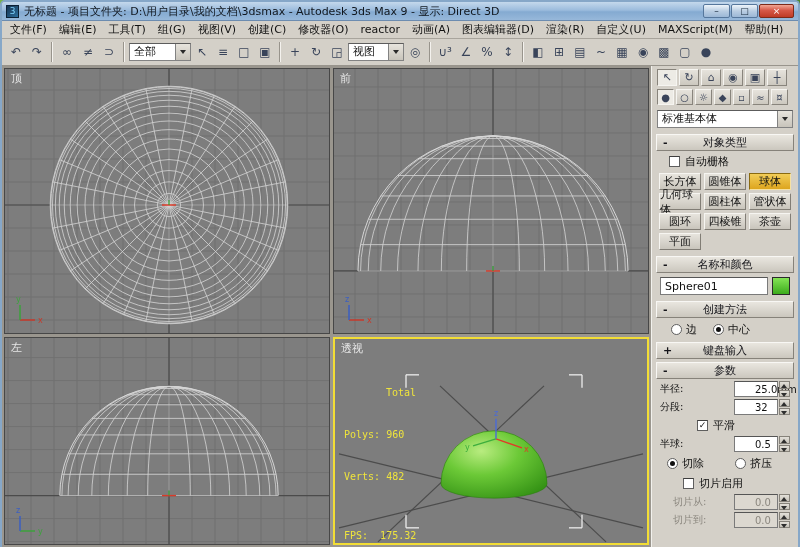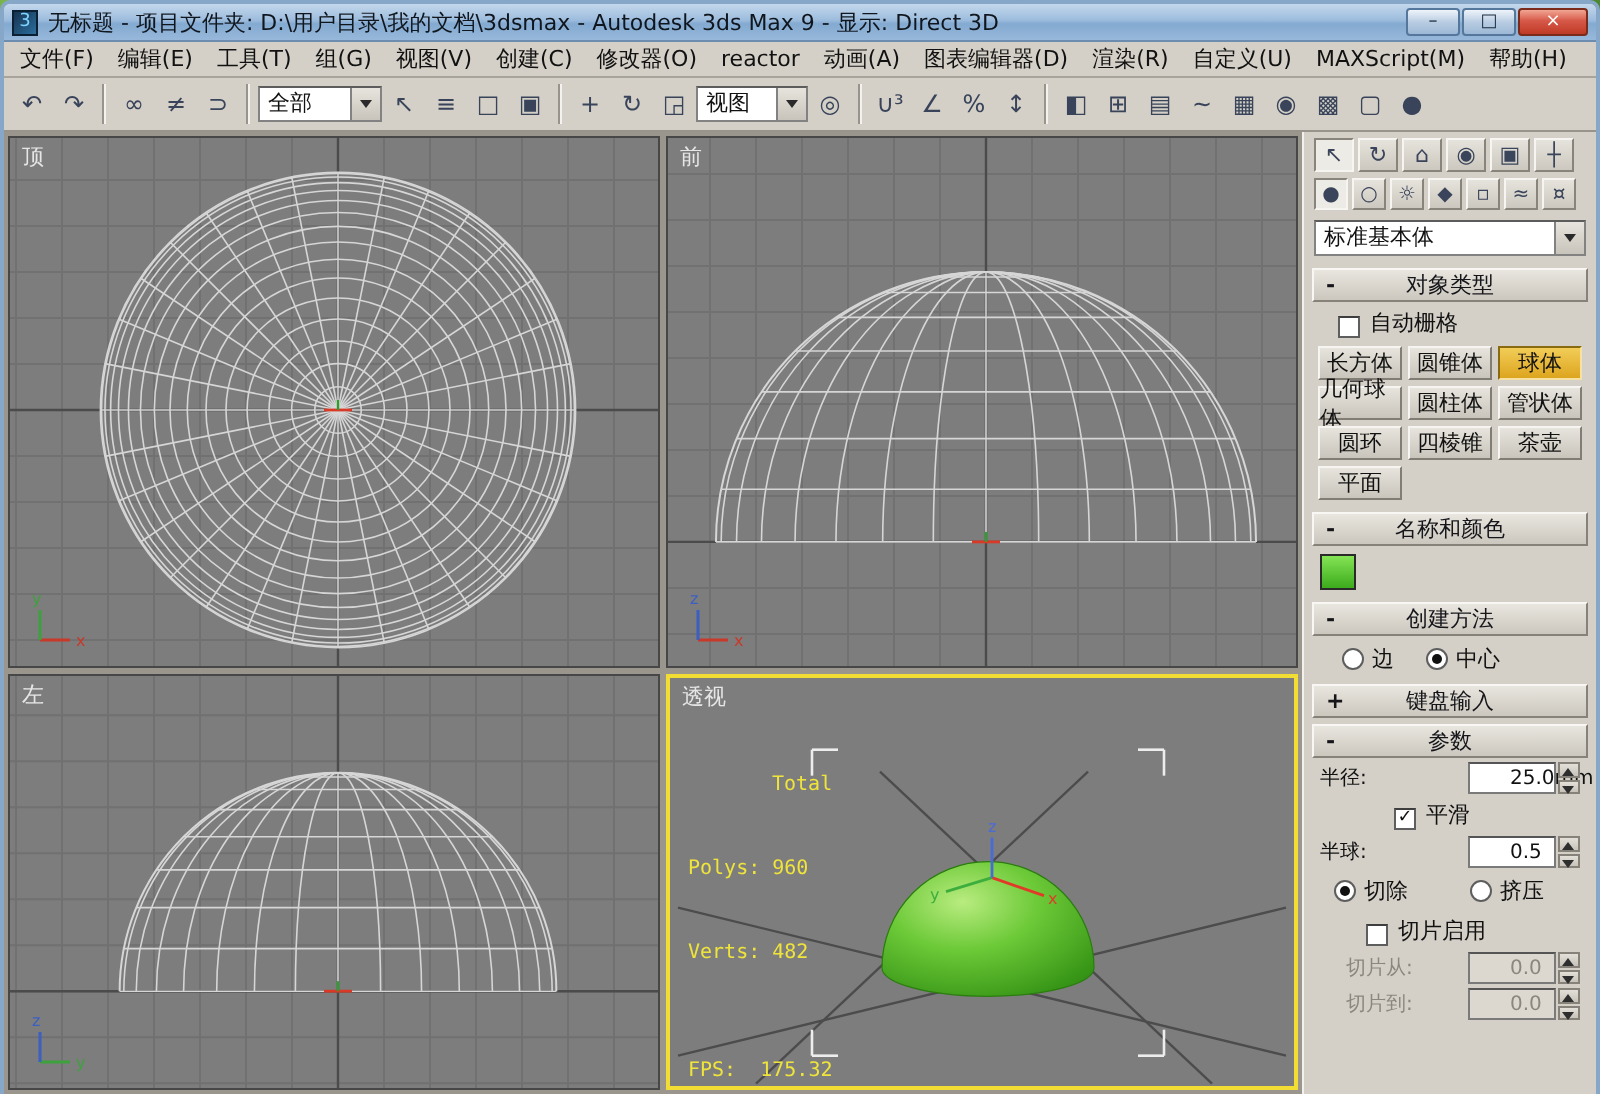--- a/index.html
+++ b/index.html
@@ -36,21 +36,21 @@
   .stat-fps{margin-top:17px}
   
   .cmd-panel{width:147px;flex:none;background:#d4d0c8;border-left:1px solid #f2f1ed;display:flex;flex-direction:column;overflow:hidden;padding:2px 3px}
   .cp-tabs{display:flex;gap:2px;padding:1px 1px 2px 2px}
   .cp-tab{width:20px;height:17px;display:flex;align-items:center;justify-content:center;font-size:11px;color:#3a445a;background:linear-gradient(#e6e3dc,#ccc8bf);border:1px solid;border-color:#f6f5f1 #88847c #88847c #f6f5f1}
   .cp-tab.active{background:#edebe5;border-color:#88847c #f6f5f1 #f6f5f1 #88847c}
   .cp-cats .cp-tab{width:17px;height:16px;font-size:10px}
   .cp-dd{margin:3px 2px 4px}
   .rollout-hdr{height:17px;flex:none;margin:2px 1px 1px;background:linear-gradient(#e9e6df,#cbc7be);border:1px solid;border-color:#f8f7f4 #86827a #86827a #f8f7f4;display:flex;align-items:center;justify-content:center;position:relative;font-size:11px;color:#15151a;cursor:default}
   .rh-sign{position:absolute;left:6px;font-weight:bold}
-  .checkbox-row{display:flex;align-items:flex-end;gap:5px;padding:2px 6px;flex:none}
+  .checkbox-row{display:flex;align-items:center;gap:5px;padding:2px 6px;flex:none}
   .cb{width:11px;height:11px;flex:none;background:#fff;border:1px solid #5e5e5e;border-top-color:#3e3e3e;font-size:9px;line-height:9px;text-align:center;color:#101010}
   .radio{width:11px;height:11px;flex:none;border-radius:50%;background:#fff;border:1px solid #5e5e5e;position:relative}
   .radio.sel::after{content:"";position:absolute;inset:2px;border-radius:50%;background:#101010}
   .radio-row{display:flex;align-items:center;gap:16px;padding:3px 6px 3px 16px;flex:none}
   .radio-group{display:flex;align-items:center;gap:4px}
   .ot-grid{display:grid;grid-template-columns:1fr 1fr 1fr;gap:3px 3px;padding:2px 4px 4px;flex:none}
   .ot-btn{height:17px;background:linear-gradient(#e7e4dd,#c9c5bc);border:1px solid;border-color:#f6f5f1 #817d75 #817d75 #f6f5f1;display:flex;align-items:center;justify-content:center;font-size:11px;cursor:default}
   .ot-btn.active{background:linear-gradient(#f2cd58,#ddA51e);border-color:#8a6a10 #f6e1a2 #f6e1a2 #8a6a10}
   .name-row{display:flex;gap:4px;padding:3px 5px 4px;flex:none}
   .name-field{flex:1;height:18px;background:#fff;border:1px solid #7a7a7a;border-top-color:#555;display:flex;align-items:center;padding-left:4px;font-size:11px}
@@ -446,20 +446,21 @@
           <div class="ot-btn">四棱锥</div>
           <div class="ot-btn">茶壶</div>
           <div class="ot-btn">平面</div>
         </div>
 
       <div class="rollout-hdr">
         <span class="rh-sign">-</span>
         <span>名称和颜色</span>
       </div>
       <div class="name-row">
+        <div class="name-field">Sphere01</div>
         <div class="color-swatch"></div>
       </div>
 
       <div class="rollout-hdr">
         <span class="rh-sign">-</span>
         <span>创建方法</span>
       </div>
       <div class="radio-row">
         <span class="radio-group">
           <span class="radio"></span>
@@ -484,20 +485,30 @@
       <div class="param-row">
         <span class="param-label">半径:</span>
         <span class="spinner">
           <span class="spin-field">25.0mm</span>
           <span class="spin-btns">
               <span class="spin-up"></span>
               <span class="spin-down"></span>
             </span>
         </span>
       </div>
+      <div class="param-row">
+        <span class="param-label">分段:</span>
+        <span class="spinner">
+          <span class="spin-field">32</span>
+          <span class="spin-btns">
+              <span class="spin-up"></span>
+              <span class="spin-down"></span>
+            </span>
+        </span>
+      </div>
       <div class="checkbox-row pl-smooth">
         <span class="cb">✓</span>
         <span>平滑</span>
       </div>
       <div class="param-row">
         <span class="param-label">半球:</span>
         <span class="spinner">
           <span class="spin-field">0.5</span>
           <span class="spin-btns">
               <span class="spin-up"></span>

